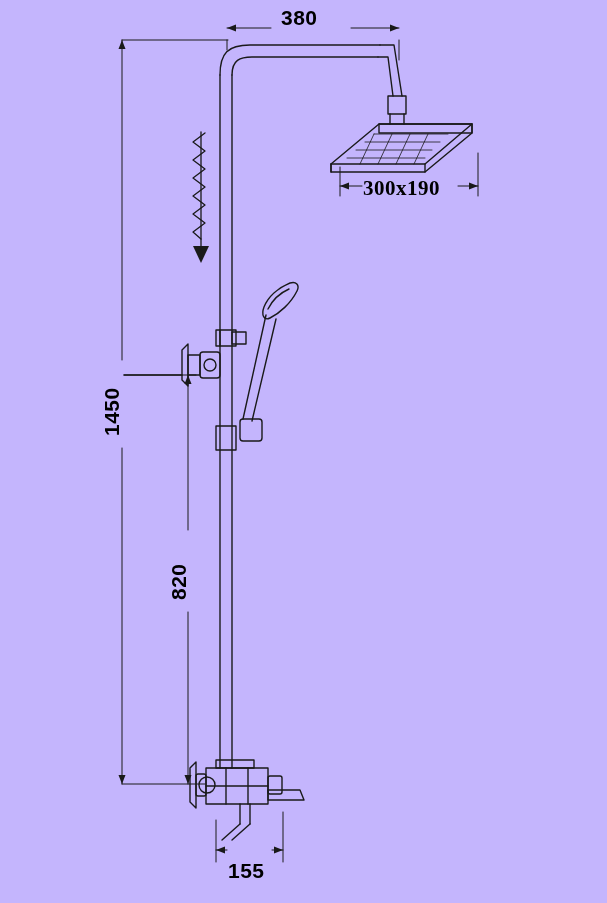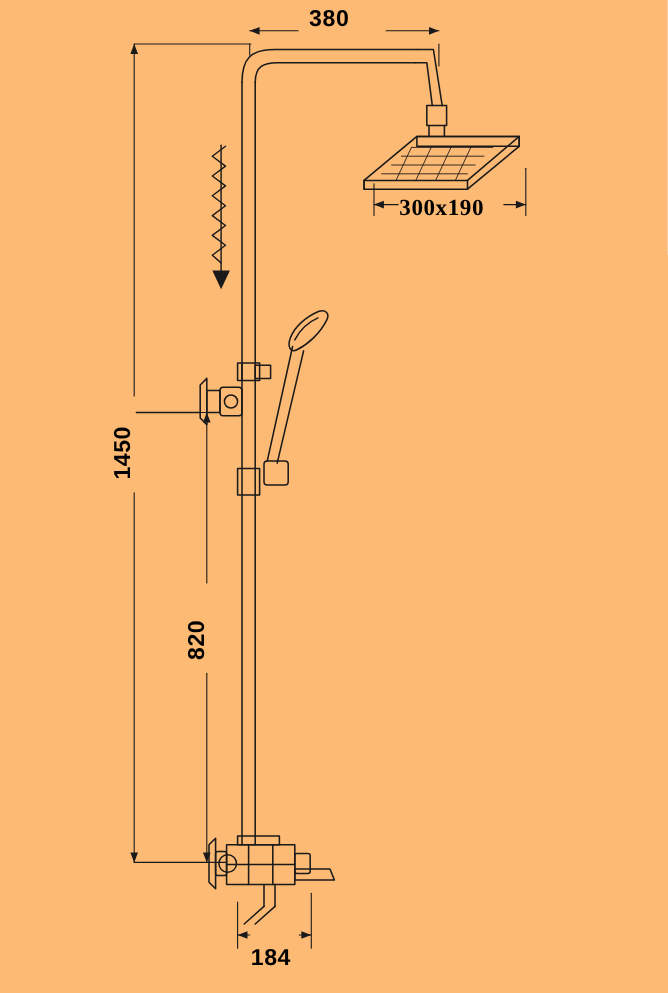--- a/index.html
+++ b/index.html
@@ -11,21 +11,21 @@
     width: 607px;
     height: 903px;
     font-family: "Liberation Sans", sans-serif;
     color: #000000;
     overflow: hidden;
   }
   #stage {
     position: relative;
     width: 607px;
     height: 903px;
-    background: #fdba74;
+    background: #c4b5fd;
   }
   #stage svg {
     position: absolute;
     left: 0;
     top: 0;
   }
   .dim-label {
     position: absolute;
     font-family: "Liberation Sans", sans-serif;
     font-weight: bold;
@@ -196,15 +196,15 @@
   </svg>
 
   <div class="dim-label" style="left:281px; top:6px; font-size:21px;">380</div>
 
   <div class="dim-label" style="left:363px; top:176px; font-size:21px;font-family:Liberation Serif, serif;">300x190</div>
 
   <div class="dim-label rot90" style="left:100px; top:436px; font-size:21px;">1450</div>
 
   <div class="dim-label rot90" style="left:167px; top:600px; font-size:21px;">820</div>
 
-  <div class="dim-label" style="left:228px; top:859px; font-size:21px;">184</div>
+  <div class="dim-label" style="left:228px; top:859px; font-size:21px;">155</div>
 
 </div>
 
 </body></html>

